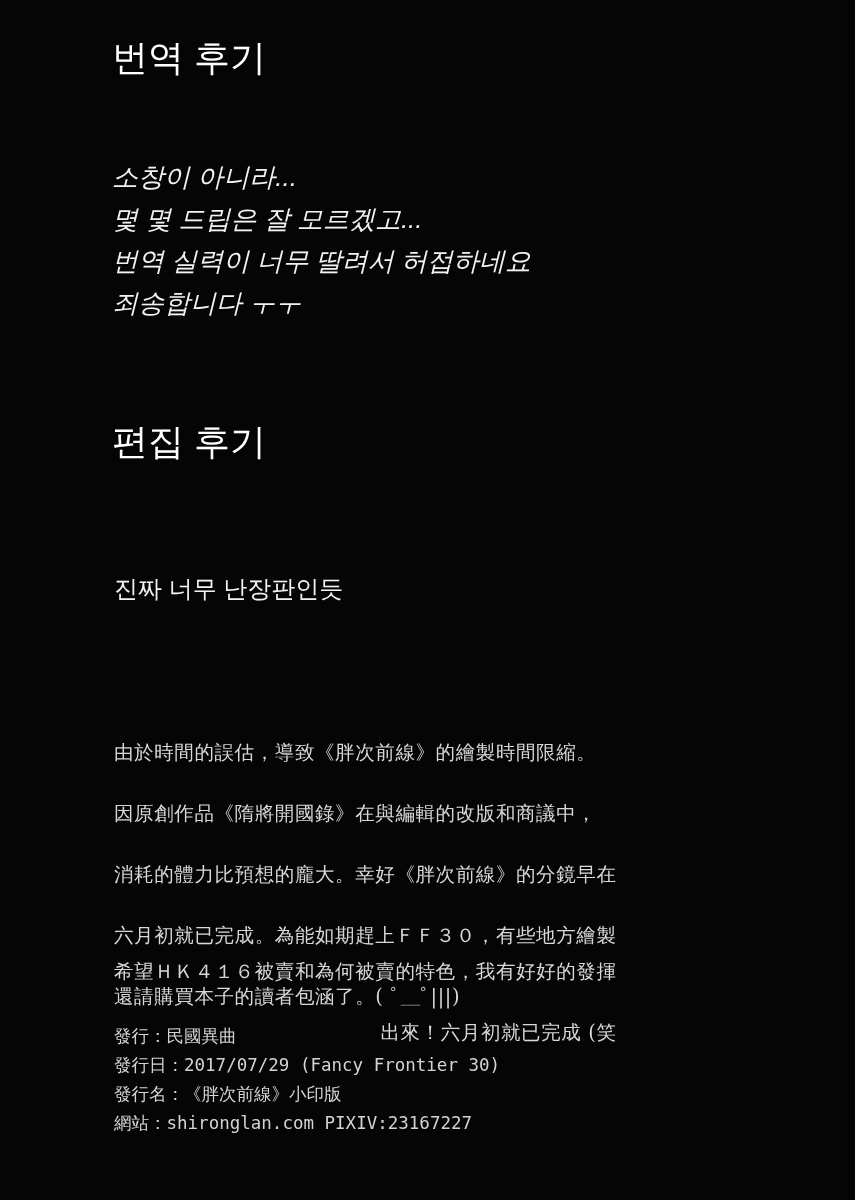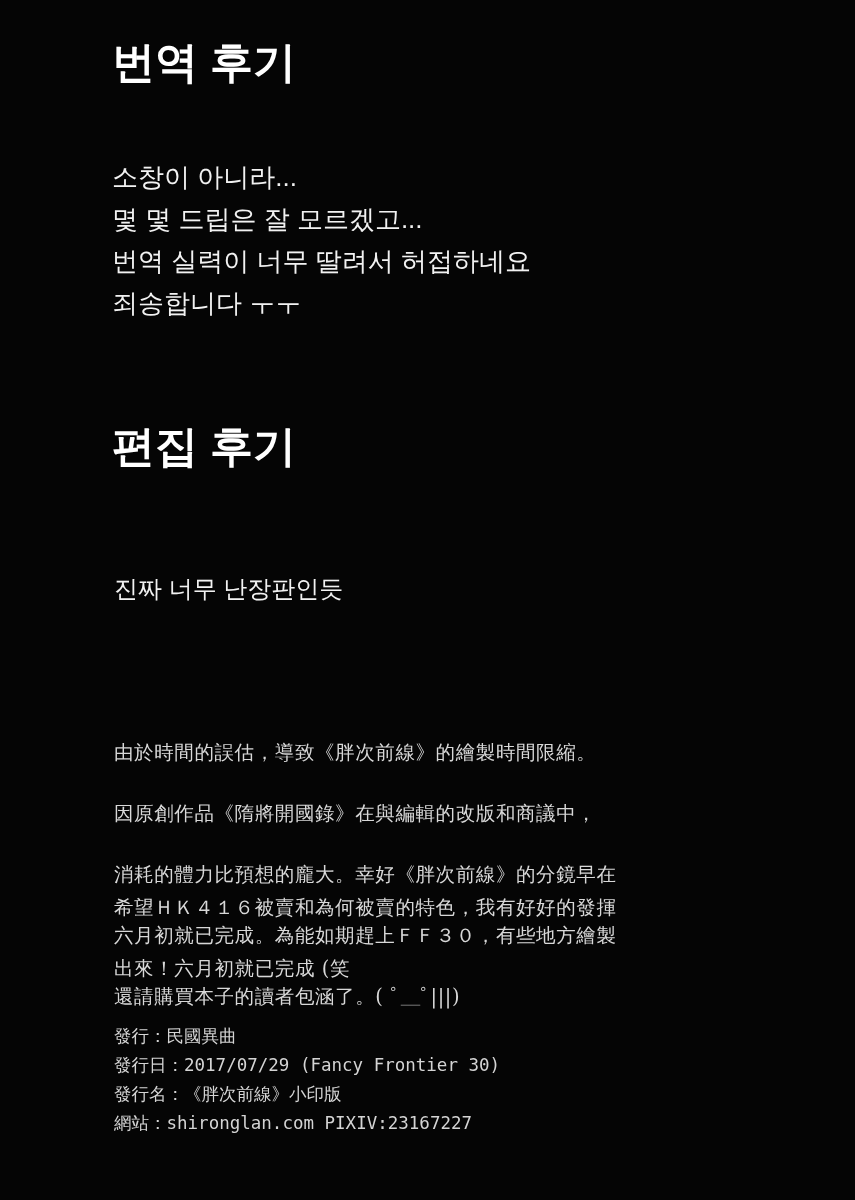--- a/index.html
+++ b/index.html
@@ -16,37 +16,38 @@
     color: #ffffff;
   }
   .page {
     position: absolute;
     inset: 0;
     background: #050505;
   }
   .heading {
     position: absolute;
     font-family: "Liberation Sans", sans-serif;
-    font-weight: bold;
-    font-size: 43px;
+    font-weight: normal;
+    font-size: 36px;
     letter-spacing: 0px;
     color: #ffffff;
     white-space: nowrap;
   }
   #heading-translator { left: 112px; top: 34px; }
   #heading-editor { left: 112px; top: 418px; }
 
   .kr-block {
     position: absolute;
     left: 112px;
     font-size: 26px;
     line-height: 42px;
     color: #f2f2f2;
     font-family: "Liberation Sans", sans-serif;
     white-space: nowrap;
+    font-style: italic;
   }
   #translator-notes { top: 156px; }
   .kr-line { display: block; }
 
   #editor-note {
     position: absolute;
     left: 114px;
     top: 543px;
     font-size: 24px;
     line-height: 36px;
@@ -62,24 +63,25 @@
     color: #d8d8d8;
     white-space: nowrap;
   }
   #afterword-body {
     top: 706px;
     font-size: 19.5px;
     line-height: 29px;
     letter-spacing: 0.6px;
   }
   #afterword-extra {
-    top: 861px;
+    top: 925px;
     font-size: 19.5px;
     line-height: 29px;
     letter-spacing: 0.6px;
+    text-align: right;
   }
   .cjk-line { display: block; margin-top: 32px; }
 
   #colophon {
     position: absolute;
     left: 114px;
     top: 1022px;
     font-family: "DejaVu Sans Mono", "Liberation Mono", monospace;
     font-size: 17.5px;
     line-height: 29px;

